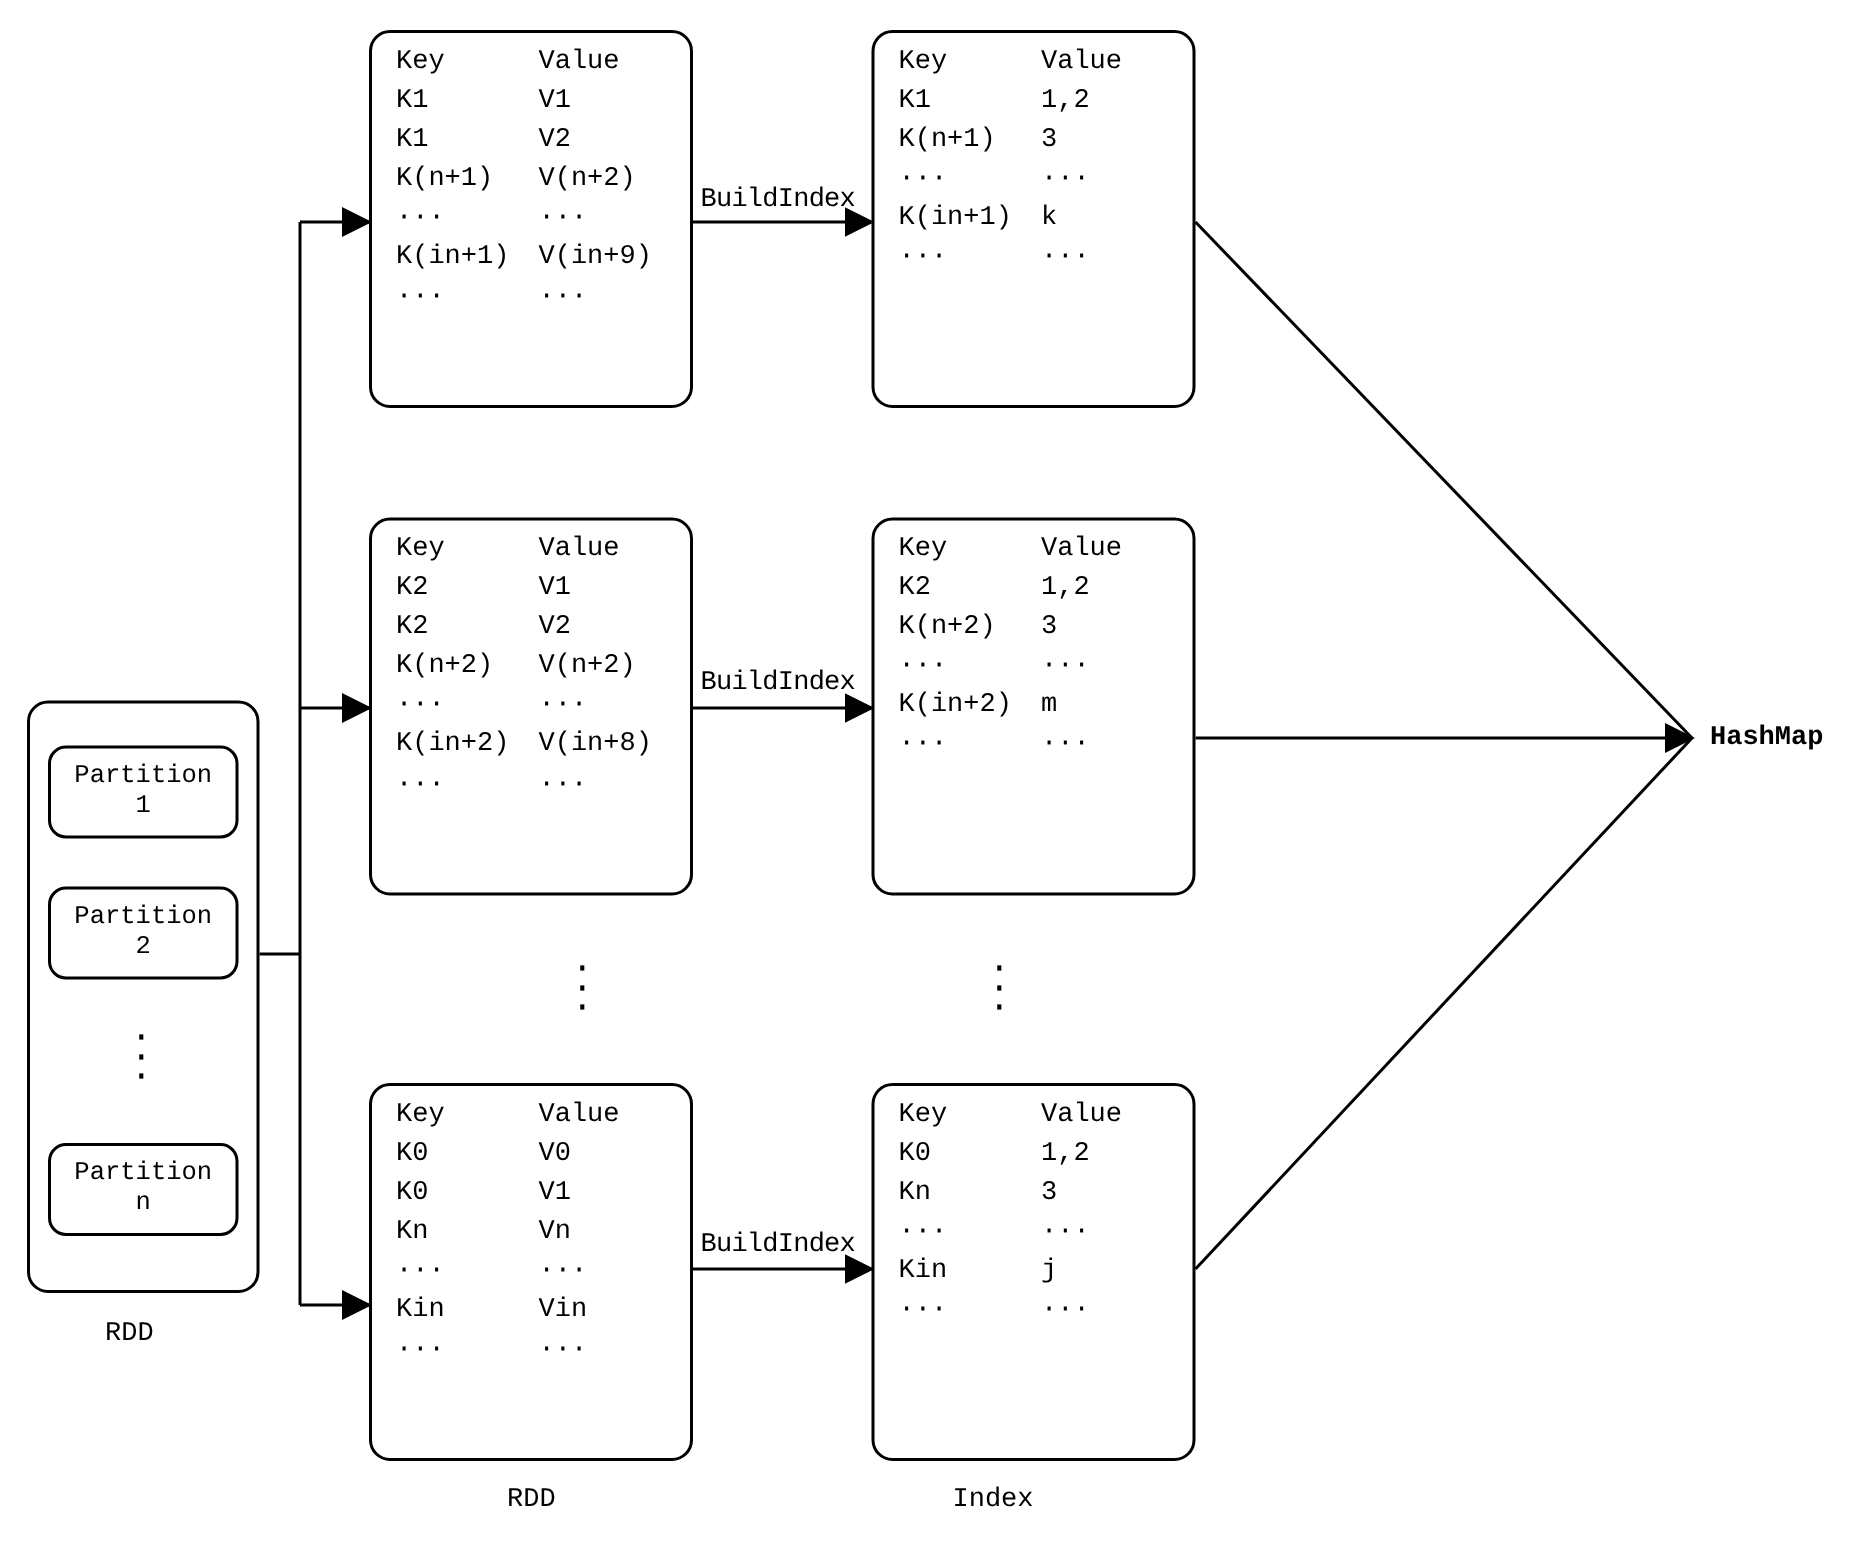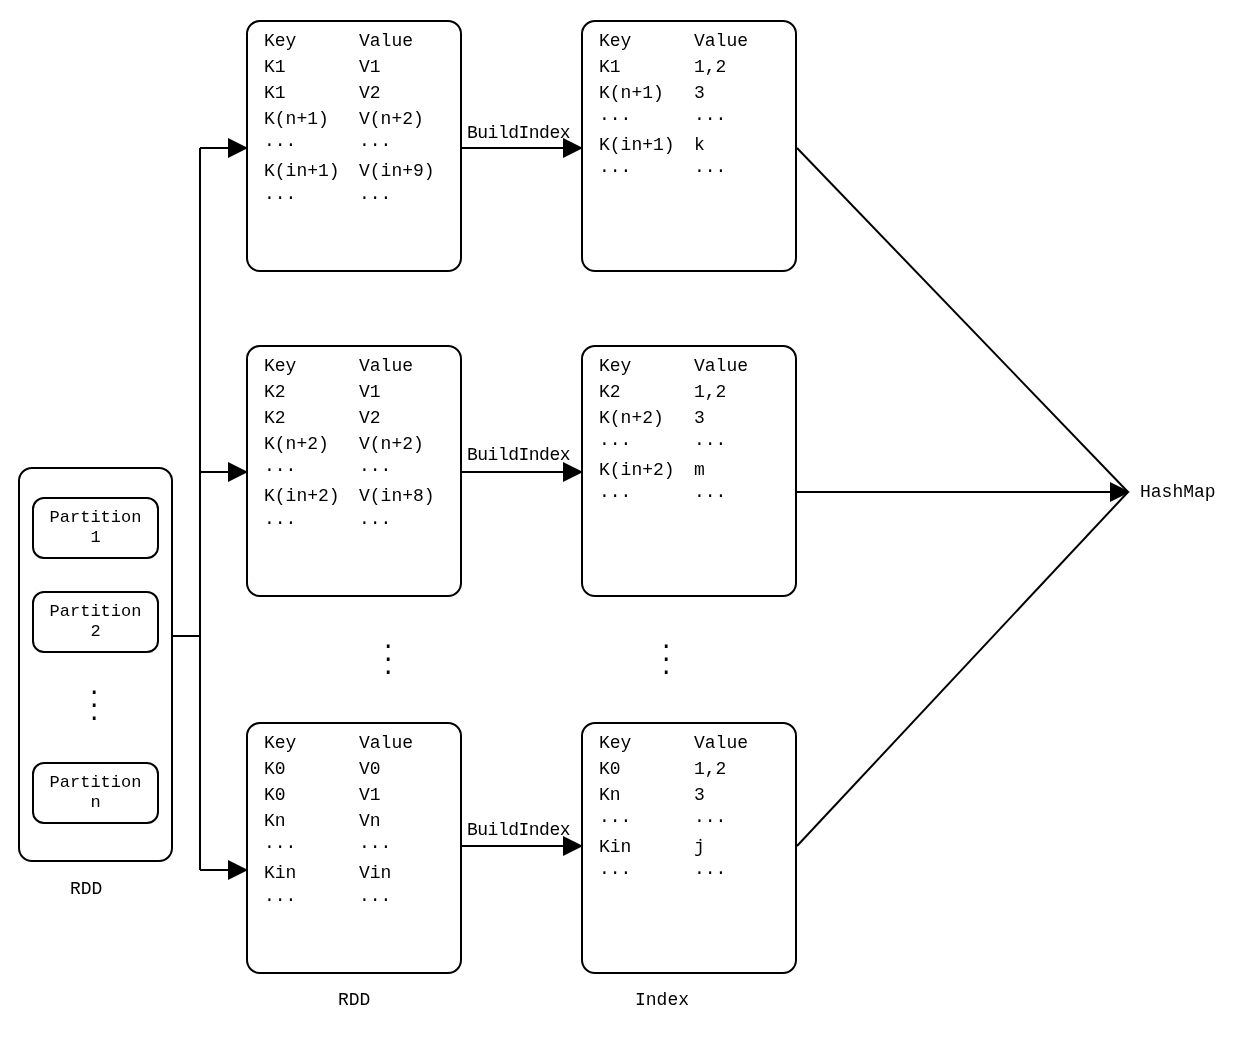--- a/index.html
+++ b/index.html
@@ -264,21 +264,21 @@
     </div>
 </div>
 
 <div class="label" style="left:467px; top:123px; letter-spacing:-0.5px;">BuildIndex</div>
 <div class="label" style="left:467px; top:445px; letter-spacing:-0.5px;">BuildIndex</div>
 <div class="label" style="left:467px; top:820px; letter-spacing:-0.5px;">BuildIndex</div>
 
 <div class="label" style="left:338px; top:990px;">RDD</div>
 <div class="label" style="left:635px; top:990px;">Index</div>
 
-<div class="label" style="left:1140px; top:482px;">HashMap</div>
+<div class="label" style="left:1140px; top:482px;font-weight:bold;">HashMap</div>
 
 <svg class="overlay">
   <defs>
     <marker id="ah" markerWidth="10" markerHeight="10" refX="9" refY="5" orient="auto">
       <path d="M0,0 L10,5 L0,10 z" fill="#000"></path>
     </marker>
   </defs>
 
   <line x1="173" y1="636" x2="200" y2="636"></line>
 

